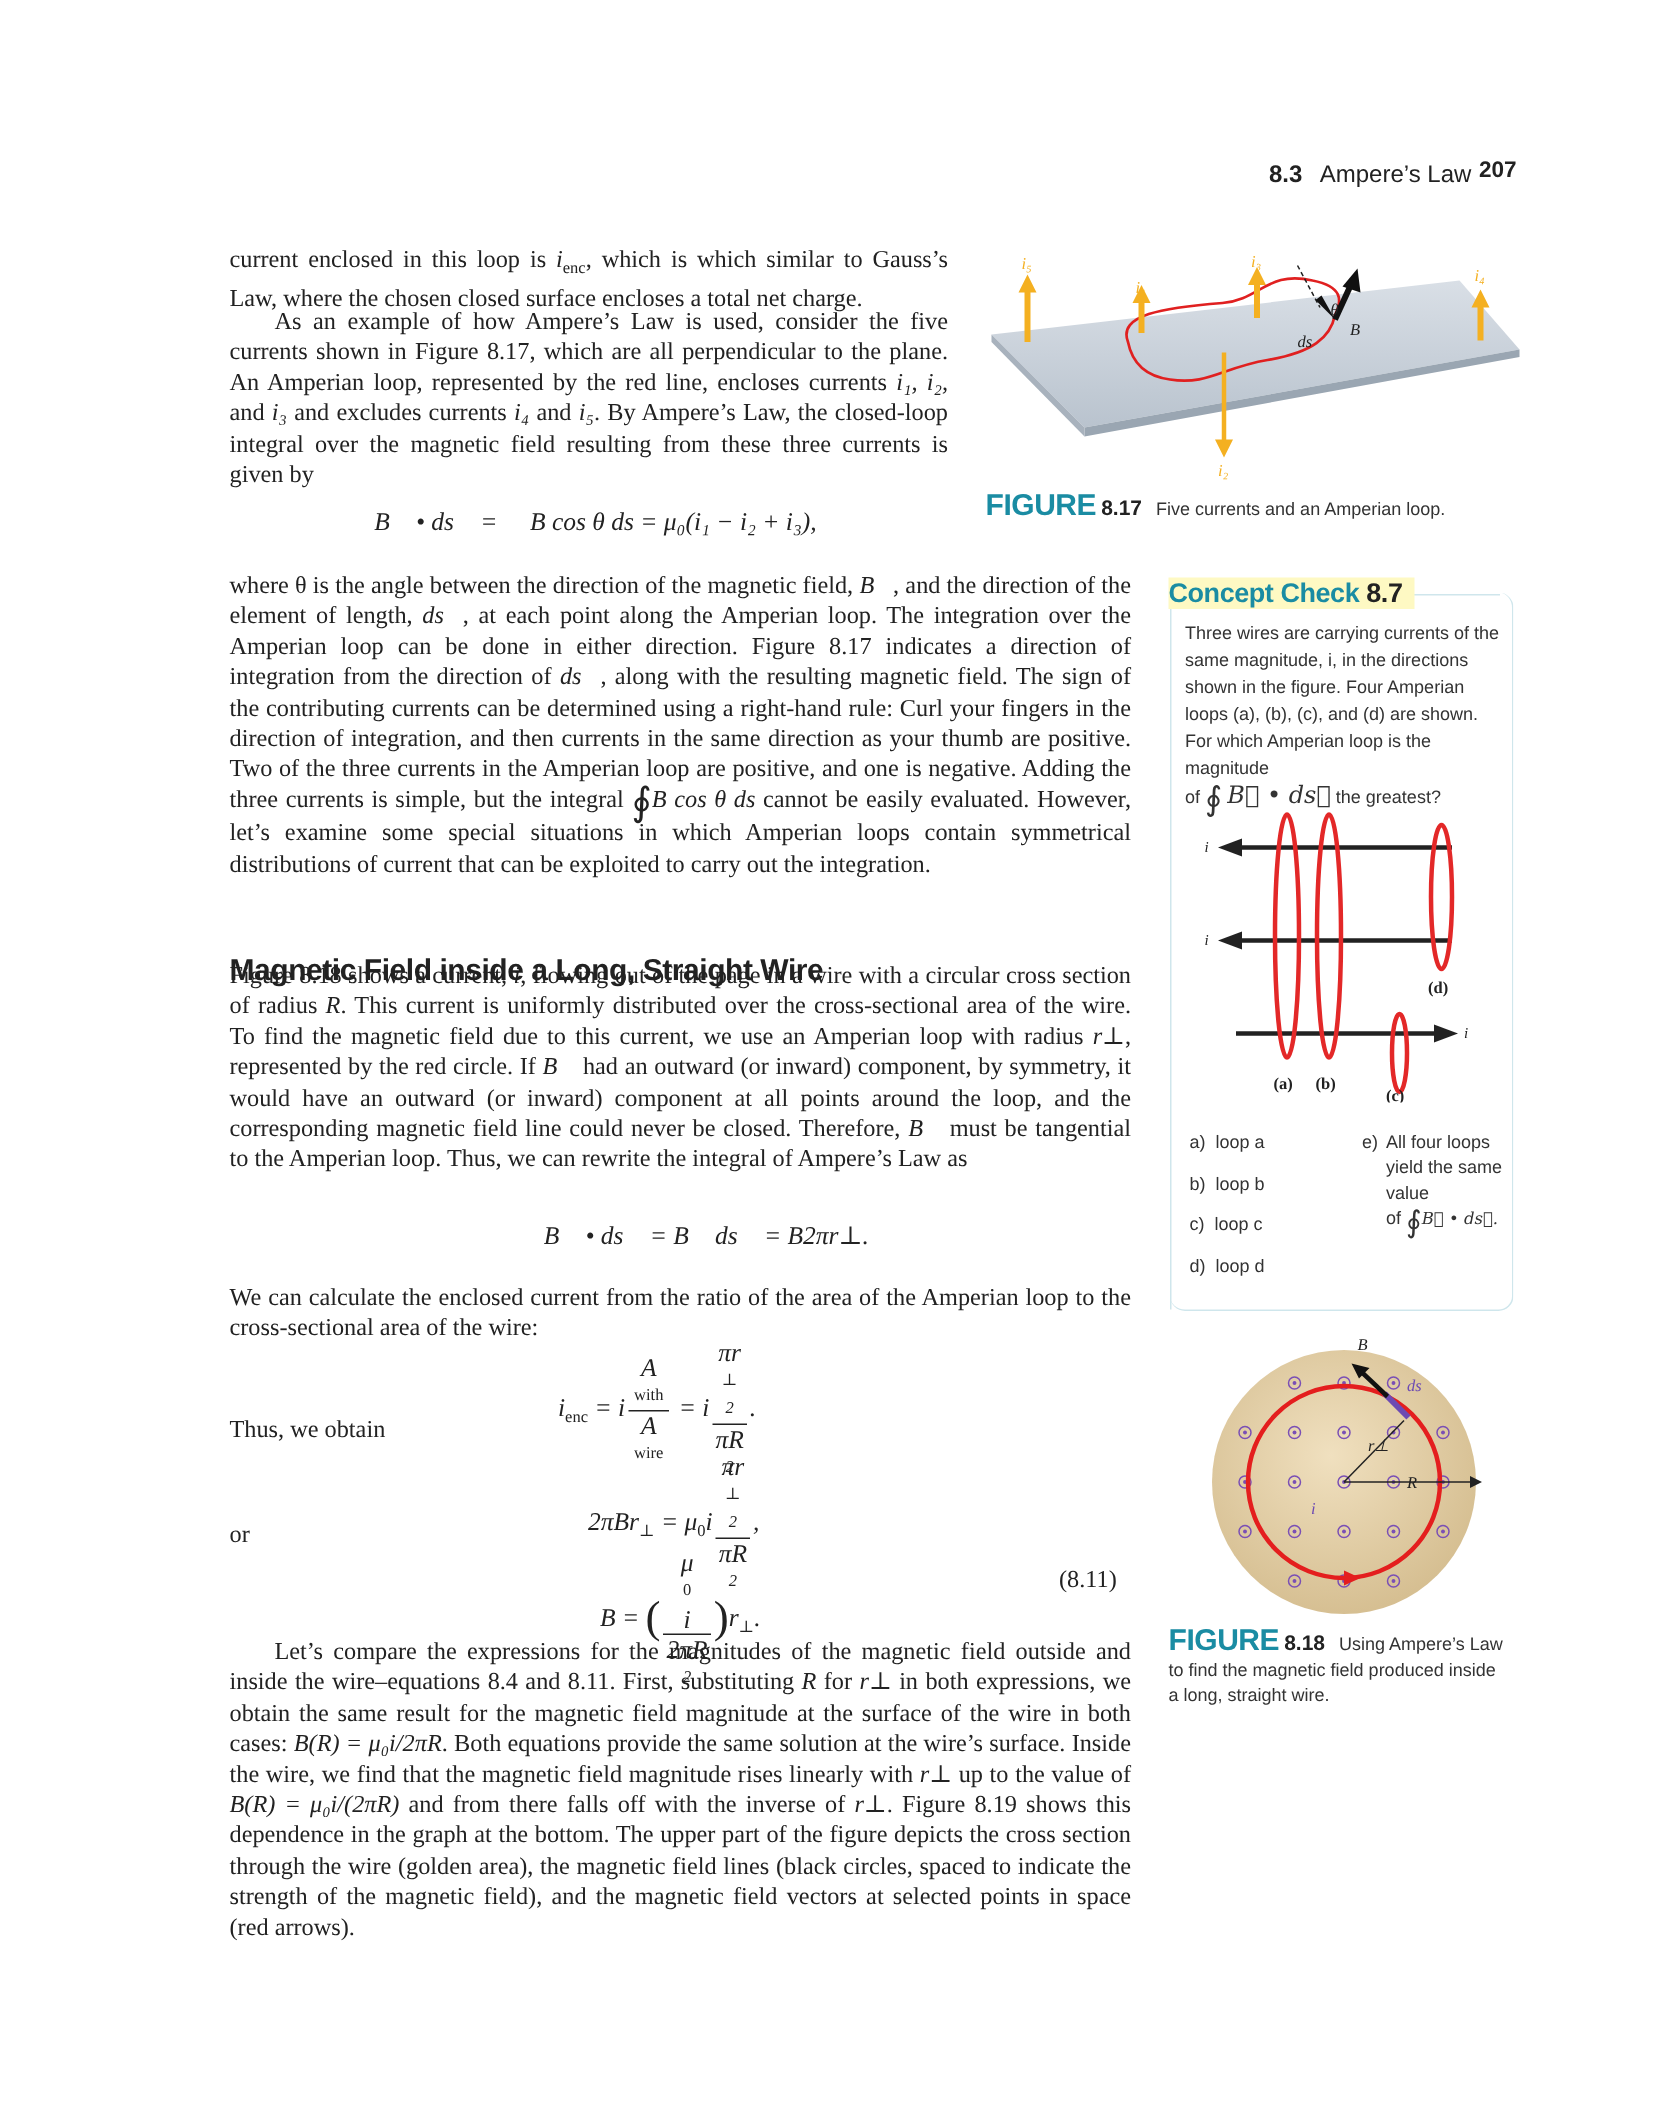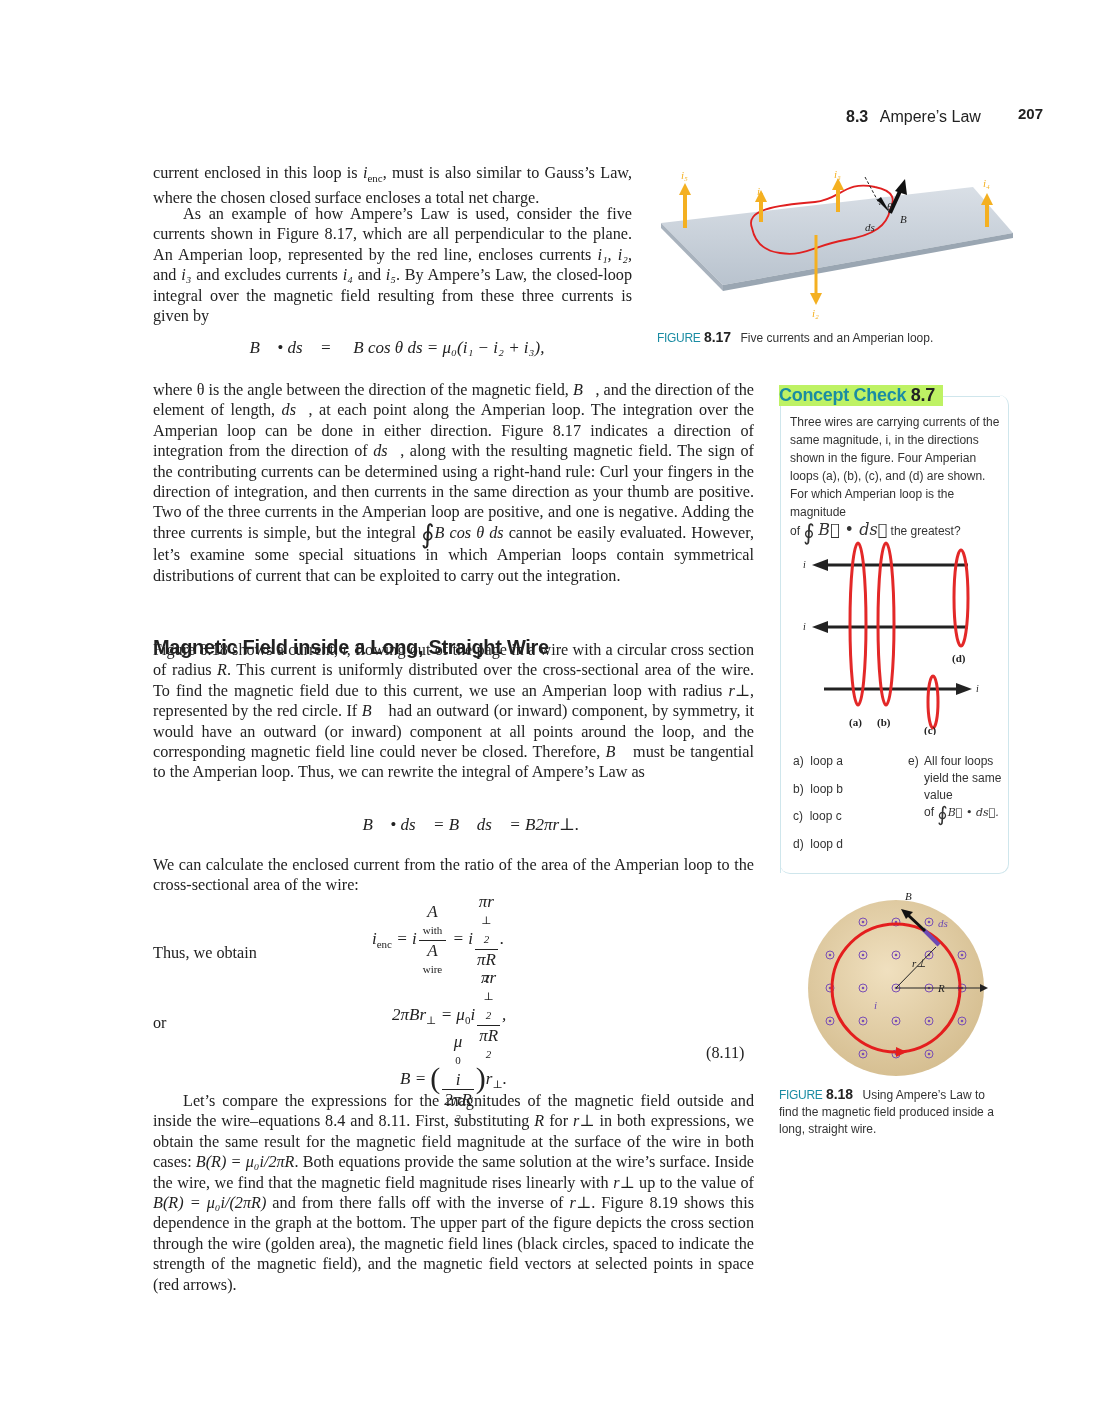--- a/index.html
+++ b/index.html
@@ -4,62 +4,62 @@
 <style>
   html, body { margin:0; padding:0; background:#ffffff; }
   body { width:1118px; height:1403px; position:relative; overflow:hidden; color:#222; }
   .serif { font-family: "DejaVu Serif", "Liberation Serif", serif; }
   .sans { font-family: "Liberation Sans", "DejaVu Sans", sans-serif; }
   .abs { position:absolute; }
 
   
   #running-head { left:846px; top:108px; font-size:16px; }
   #running-head .sec-num { font-weight:bold; margin-right:8px; }
-  #page-number { left:986px; top:105px; font-size:15px; font-weight:bold;margin-left:32px; }
+  #page-number { left:986px; top:105px; font-size:15px; font-weight:bold; }
 
   
   .para { font-family:"Liberation Serif", "DejaVu Serif", serif; font-size:16.2px; line-height:20.4px; text-align:justify; color:#222; }
   .indent { text-indent:30px; }
   .eq { font-family:"Liberation Serif", "DejaVu Serif", serif; font-style:italic; font-size:17px; color:#222; white-space:nowrap; }
   .eq .up { font-style:normal; }
   .sub { font-size:11px; vertical-align:-4px; }
   .sup { font-size:11px; vertical-align:7px; }
   .oint { font-size:26px; font-style:normal; vertical-align:-5px; }
   .frac { display:inline-block; vertical-align:middle; text-align:center; margin:0 2px; }
   .frac span { display:block; padding:0 2px; line-height:19px; }
   .frac .num { border-bottom:1px solid #222; }
 
   .heading { font-family:"Liberation Sans", "DejaVu Sans", sans-serif; font-weight:bold; font-size:20px; color:#222; letter-spacing:-0.3px;margin-top:23px; }
 
   
   .fig-caption { font-family:"Liberation Sans", "DejaVu Sans", sans-serif; font-size:12px; color:#333; line-height:17px; }
-  .fig-caption .fig-label { color:#1a8ca3; font-weight:normal; font-size:12px; letter-spacing:-0.3px; }
+  .fig-caption .fig-label { color:#1a8ca3; font-weight:bold; font-size:20px; letter-spacing:-0.3px; }
   .fig-caption .fig-num { color:#222; font-weight:bold; font-size:14px; margin-right:6px; }
 
   
   #concept-box { left:780px; top:395px; width:228px; height:478px; border:1.5px solid #cfe6ec; border-radius:10px; border-top:none; border-left:none; }
   #concept-box::before { content:""; position:absolute; left:0; top:0; width:10px; height:100%; border-left:1.5px solid #cfe6ec; }
-  #concept-title { left:779px; top:385px; background:#bef264; padding-right:8px; font-family:"Liberation Sans","DejaVu Sans",sans-serif; font-weight:bold; font-size:18px; letter-spacing:-0.3px; }
+  #concept-title { left:779px; top:385px; background:#fef9c3; padding-right:8px; font-family:"Liberation Sans","DejaVu Sans",sans-serif; font-weight:bold; font-size:18px; letter-spacing:-0.3px; }
   #concept-title .cc-label { color:#1a8ca3; }
   #concept-title .cc-num { color:#222; }
   #concept-topline { left:940px; top:396px; width:60px; height:0; border-top:1.5px solid #cfe6ec; }
   #concept-text { left:790px; top:413px; width:212px; font-family:"Liberation Sans","DejaVu Sans",sans-serif; font-size:12px; line-height:18px; color:#333; }
   .opt { font-family:"Liberation Sans","DejaVu Sans",sans-serif; font-size:12px; color:#333; line-height:17px; }
 </style>
 </head>
 <body>
 
 <div class="abs sans" id="running-head">
   <span class="sec-num">8.3</span>
   <span>Ampere’s Law</span>
 </div>
 <div class="abs sans" id="page-number">207</div>
 
 <div class="abs para" style="left:153px; top:163px; width:479px;">
-  <span>current enclosed in this loop is </span><i>i</i><span class="sub">enc</span><span>, must is also similar to Gauss’s Law, where the chosen closed surface encloses a total net charge.</span>
+  <span>current enclosed in this loop is </span><i>i</i><span class="sub">enc</span><span>, which is which similar to Gauss’s Law, where the chosen closed surface encloses a total net charge.</span>
 </div>
 <div class="abs para indent" style="left:153px; top:204px; width:479px;">
   <span>As an example of how Ampere’s Law is used, consider the five currents shown in Figure 8.17, which are all perpendicular to the plane. An Amperian loop, represented by the red line, encloses currents </span><i>i₁, </i><i>i₂, </i><span>and </span><i>i₃</i><span> and excludes currents </span><i>i₄</i><span> and </span><i>i₅</i><span>. By Ampere’s Law, the closed-loop integral over the magnetic field resulting from these three currents is given by</span>
 </div>
 
 <div class="abs eq" style="left:232px; top:338px;">∮ B⃗ • ds⃗ = ∮ B cos θ ds = μ₀(i₁ − i₂ + i₃),</div>
 
 <div class="abs para" style="left:153px; top:380px; width:601px;">
   <span>where θ is the angle between the direction of the magnetic field, </span><i>B⃗</i><span>, and the direction of the element of length, </span><i>ds⃗</i><span>, at each point along the Amperian loop. The integration over the Amperian loop can be done in either direction. Figure 8.17 indicates a direction of integration from the direction of </span><i>ds⃗</i><span>, along with the resulting magnetic field. The sign of the contributing currents can be determined using a right-hand rule: Curl your fingers in the direction of integration, and then currents in the same direction as your thumb are positive. Two of the three currents in the Amperian loop are positive, and one is negative. Adding the three currents is simple, but the integral </span><span class="oint">∮</span><i>B cos θ ds</i><span> cannot be easily evaluated. However, let’s examine some special situations in which Amperian loops contain symmetrical distributions of current that can be exploited to carry out the integration.</span>
 </div>

